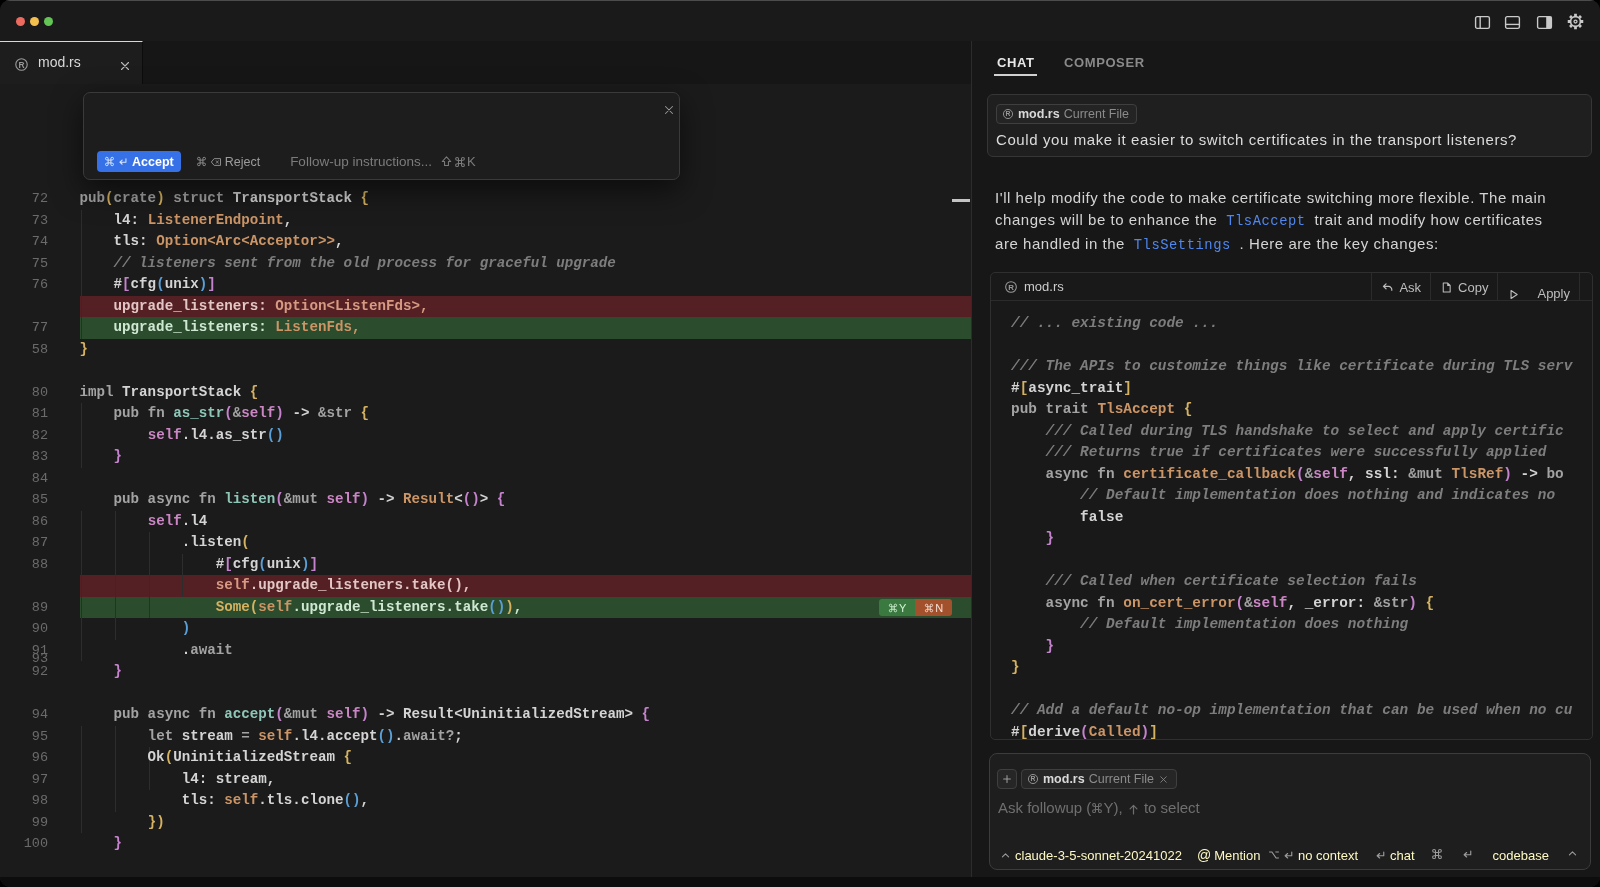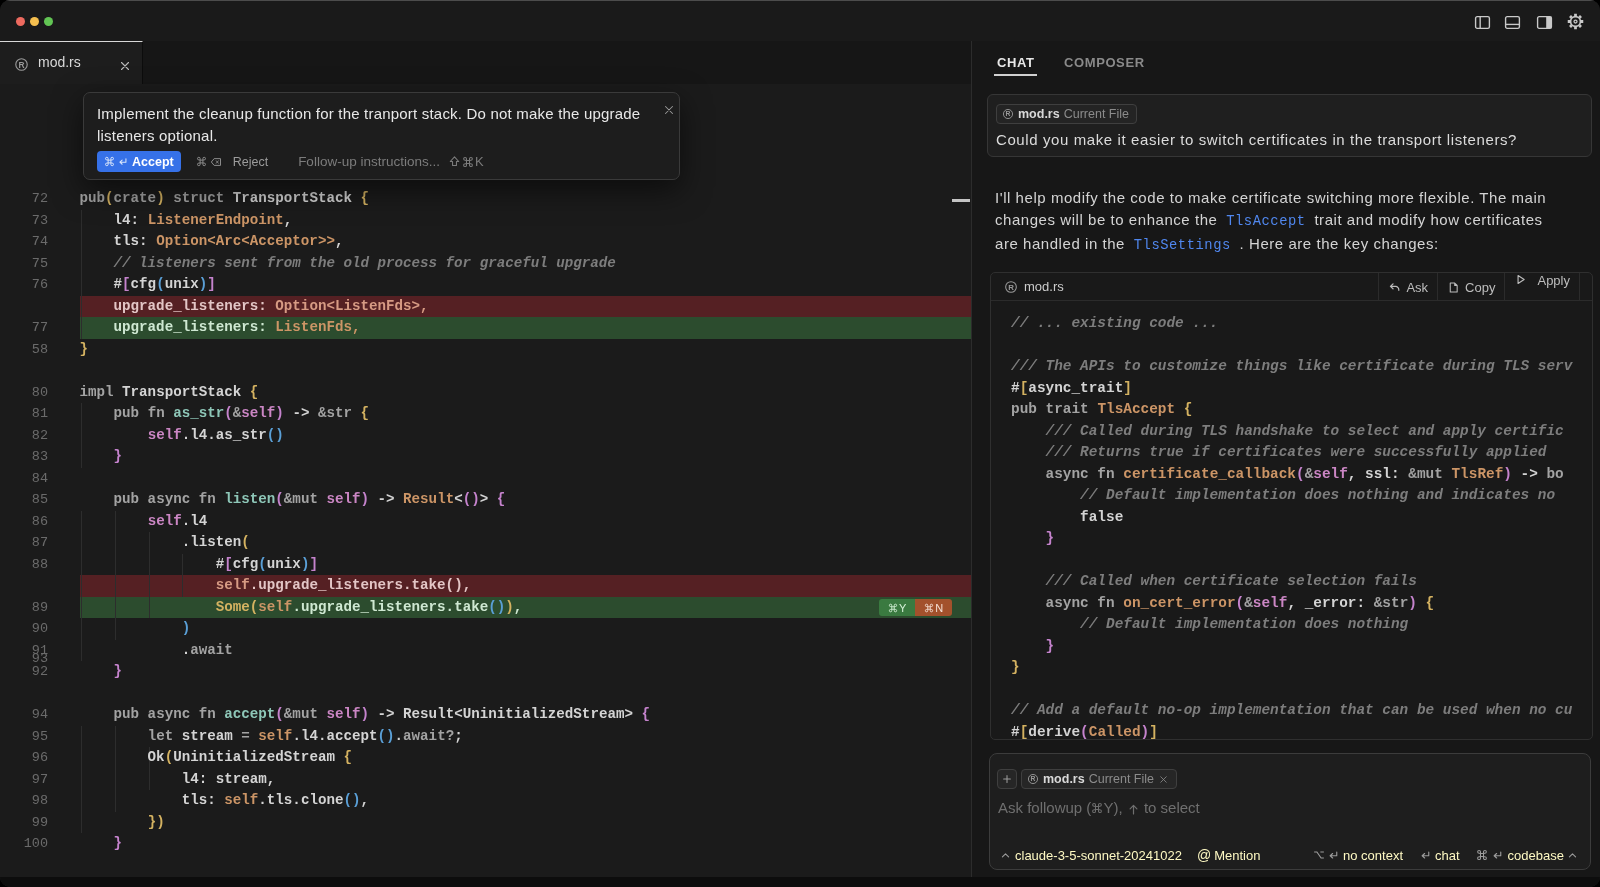--- a/index.html
+++ b/index.html
@@ -204,21 +204,20 @@
         <div style="background:#a3512c;border-radius:0 3px 3px 0;padding:0 9px;display:flex;align-items:center;gap:1px">
           <svg width="10" height="10" viewBox="0 0 16 16" style="vertical-align:middle;">
             <path d="M6 6 H10 V10 H6 Z M6 6 V3.8 A1.9 1.9 0 1 0 4.1 5.7 L6 6 M10 6 V3.8 A1.9 1.9 0 1 1 11.9 5.7 L10 6 M6 10 V12.2 A1.9 1.9 0 1 1 4.1 10.3 L6 10 M10 10 V12.2 A1.9 1.9 0 1 0 11.9 10.3 L10 10" fill="none" stroke="#f5e0d5" stroke-width="1.4"></path>
           </svg>
           <span style="font-size:11px;color:#f5e0d5">N</span>
         </div>
       </div>
 <div class="abs" style="left:952px;top:114.5px;width:18px;height:3px;background:#c4c4c4"></div>
 </div>
 <div class="abs" style="left:83px;top:92px;width:597px;height:88px;background:#1d1d1d;border:1px solid #3a3a3a;border-radius:7px;box-shadow:0 10px 30px rgba(0,0,0,0.55)">
-  <div class="abs" style="left:13px;top:10px;font-size:15px;letter-spacing:0.2px;line-height:22px;color:#e8e8e8">Implement the cleanup function for the tranport stack. Do not make the upgrade<br>listeners optional.</div>
 <div class="abs" style="left:578px;top:7px"><svg width="14" height="14" viewBox="0 0 16 16" style="vertical-align:middle;">
           <path d="M4 4 L12 12 M12 4 L4 12" stroke="#9a9a9a" stroke-width="1.2" stroke-linecap="round"></path>
         </svg></div>
 <div class="abs" style="left:13px;top:58px;height:21px;display:flex;align-items:center">
   <div style="background:#3671e8;border-radius:4px;height:21px;display:flex;align-items:center;padding:0 7px;gap:2px">
           <svg width="11" height="11" viewBox="0 0 16 16" style="vertical-align:middle;">
             <path d="M6 6 H10 V10 H6 Z M6 6 V3.8 A1.9 1.9 0 1 0 4.1 5.7 L6 6 M10 6 V3.8 A1.9 1.9 0 1 1 11.9 5.7 L10 6 M6 10 V12.2 A1.9 1.9 0 1 1 4.1 10.3 L6 10 M10 10 V12.2 A1.9 1.9 0 1 0 11.9 10.3 L10 10" fill="none" stroke="#dce7fb" stroke-width="1.4"></path>
           </svg>
           <svg width="11" height="11" viewBox="0 0 16 16" style="vertical-align:middle;">
             <path d="M13 4 V9 H4.5 M7.5 6 L4.2 9 L7.5 12" fill="none" stroke="#dce7fb" stroke-width="1.5" stroke-linecap="round" stroke-linejoin="round"></path>
@@ -226,21 +225,21 @@
           <span style="font-size:12.5px;font-weight:bold;color:#fff;margin-left:2px">Accept</span>
         </div>
   <div style="margin-left:15px;display:flex;align-items:center;gap:3px">
           <svg width="11" height="11" viewBox="0 0 16 16" style="vertical-align:middle;">
             <path d="M6 6 H10 V10 H6 Z M6 6 V3.8 A1.9 1.9 0 1 0 4.1 5.7 L6 6 M10 6 V3.8 A1.9 1.9 0 1 1 11.9 5.7 L10 6 M6 10 V12.2 A1.9 1.9 0 1 1 4.1 10.3 L6 10 M10 10 V12.2 A1.9 1.9 0 1 0 11.9 10.3 L10 10" fill="none" stroke="#8f8f8f" stroke-width="1.4"></path>
           </svg>
           <svg width="12" height="12" viewBox="0 0 16 16" style="vertical-align:middle;">
             <path d="M5.5 3.5 H14 V12.5 H5.5 L1.8 8 Z" fill="none" stroke="#8f8f8f" stroke-width="1.3"></path>
             <path d="M8 6 L11.5 10 M11.5 6 L8 10" stroke="#8f8f8f" stroke-width="1.2"></path>
           </svg>
-          <span style="font-size:12.5px;color:#9c9c9c;margin-left:8px">Reject</span>
+          <span style="font-size:12.5px;color:#9c9c9c;margin-left:0">Reject</span>
         </div>
   <span style="margin-left:30px;font-size:13.5px;color:#7c7c7c">Follow-up instructions...</span>
   <span style="margin-left:8px;display:flex;align-items:center;gap:1px">
           <svg width="13" height="13" viewBox="0 0 16 16" style="vertical-align:middle;">
             <path d="M8 2.2 L13.2 8 H10.4 V13 H5.6 V8 H2.8 Z" fill="none" stroke="#7c7c7c" stroke-width="1.3" stroke-linejoin="round"></path>
           </svg>
           <svg width="12" height="12" viewBox="0 0 16 16" style="vertical-align:middle;">
             <path d="M6 6 H10 V10 H6 Z M6 6 V3.8 A1.9 1.9 0 1 0 4.1 5.7 L6 6 M10 6 V3.8 A1.9 1.9 0 1 1 11.9 5.7 L10 6 M6 10 V12.2 A1.9 1.9 0 1 1 4.1 10.3 L6 10 M10 10 V12.2 A1.9 1.9 0 1 0 11.9 10.3 L10 10" fill="none" stroke="#7c7c7c" stroke-width="1.4"></path>
           </svg>
           <span style="font-size:13px;color:#7c7c7c">K</span>
@@ -278,21 +277,21 @@
                 <path d="M6.2 3.6 L3 6.6 L6.2 9.6 M3 6.6 H9.2 A4.2 4.2 0 0 1 13.3 11.4" fill="none" stroke="#bdbdbd" stroke-width="1.5" stroke-linecap="round" stroke-linejoin="round"></path>
               </svg>
               <span style="font-size:13px;color:#bdbdbd">Ask</span>
             </div>
     <div style="border-left:1px solid #2b2b2b;display:flex;align-items:center;padding:0 9px;gap:5px">
               <svg width="13" height="13" viewBox="0 0 16 16" style="vertical-align:middle;">
                 <path d="M4 2.5 H9.5 L12.5 5.5 V13.5 H4 Z M9.5 2.5 V5.5 H12.5" fill="none" stroke="#bdbdbd" stroke-width="1.3" stroke-linejoin="round"></path>
               </svg>
               <span style="font-size:13px;color:#bdbdbd">Copy</span>
             </div>
-    <div style="border-left:1px solid #2b2b2b;display:flex;align-items:flex-start;padding:0 9px;gap:10px">
+    <div style="border-left:1px solid #2b2b2b;display:flex;align-items:flex-end;padding:0 9px;gap:17px">
               <svg width="13" height="13" viewBox="0 0 16 16" style="vertical-align:middle;">
                 <path d="M5 3.2 L12.5 8 L5 12.8 Z" fill="none" stroke="#bdbdbd" stroke-width="1.4" stroke-linejoin="round"></path>
               </svg>
               <span style="font-size:13px;color:#bdbdbd">Apply</span>
             </div>
     <div style="border-left:1px solid #2b2b2b;width:13px"></div>
   </div>
 </div>
 <div class="cl" style="top:40.25px"><span class="c">// ... existing code ...</span></div>
 <div class="cl" style="top:83.25px"><span class="c">/// The APIs to customize things like certificate during TLS serv</span></div>
@@ -352,21 +351,21 @@
               <path d="M13 4 V9 H4.5 M7.5 6 L4.2 9 L7.5 12" fill="none" stroke="#9c9c9c" stroke-width="1.5" stroke-linecap="round" stroke-linejoin="round"></path>
             </svg>
             <span style="margin-left:2px">no context</span>
           </span>
     <span style="display:flex;align-items:center;gap:2px;margin-left:16px">
             <svg width="12" height="12" viewBox="0 0 16 16" style="vertical-align:middle;">
               <path d="M13 4 V9 H4.5 M7.5 6 L4.2 9 L7.5 12" fill="none" stroke="#9c9c9c" stroke-width="1.5" stroke-linecap="round" stroke-linejoin="round"></path>
             </svg>
             <span style="margin-left:2px">chat</span>
           </span>
-    <span style="display:flex;align-items:center;gap:3px;margin-left:16px">
+    <span style="display:flex;gap:18px;margin-left:16px">
             <svg width="12" height="12" viewBox="0 0 16 16" style="vertical-align:middle;">
               <path d="M6 6 H10 V10 H6 Z M6 6 V3.8 A1.9 1.9 0 1 0 4.1 5.7 L6 6 M10 6 V3.8 A1.9 1.9 0 1 1 11.9 5.7 L10 6 M6 10 V12.2 A1.9 1.9 0 1 1 4.1 10.3 L6 10 M10 10 V12.2 A1.9 1.9 0 1 0 11.9 10.3 L10 10" fill="none" stroke="#9c9c9c" stroke-width="1.4"></path>
             </svg>
             <svg width="12" height="12" viewBox="0 0 16 16" style="vertical-align:middle;">
               <path d="M13 4 V9 H4.5 M7.5 6 L4.2 9 L7.5 12" fill="none" stroke="#9c9c9c" stroke-width="1.5" stroke-linecap="round" stroke-linejoin="round"></path>
             </svg>
             <span style="margin-left:2px">codebase</span>
             <svg width="11" height="11" viewBox="0 0 16 16" style="vertical-align:middle;">
               <path d="M3.5 10 L8 5.5 L12.5 10" fill="none" stroke="#9c9c9c" stroke-width="1.6" stroke-linecap="round" stroke-linejoin="round"></path>
             </svg>

